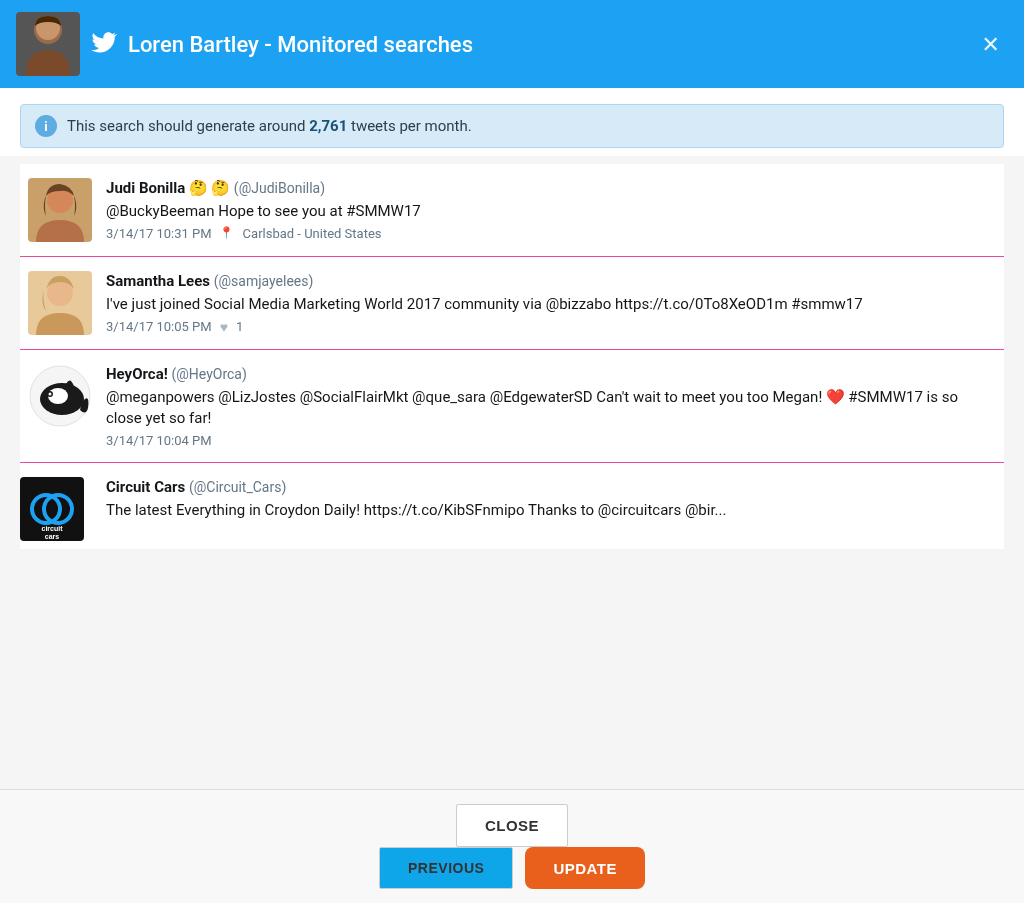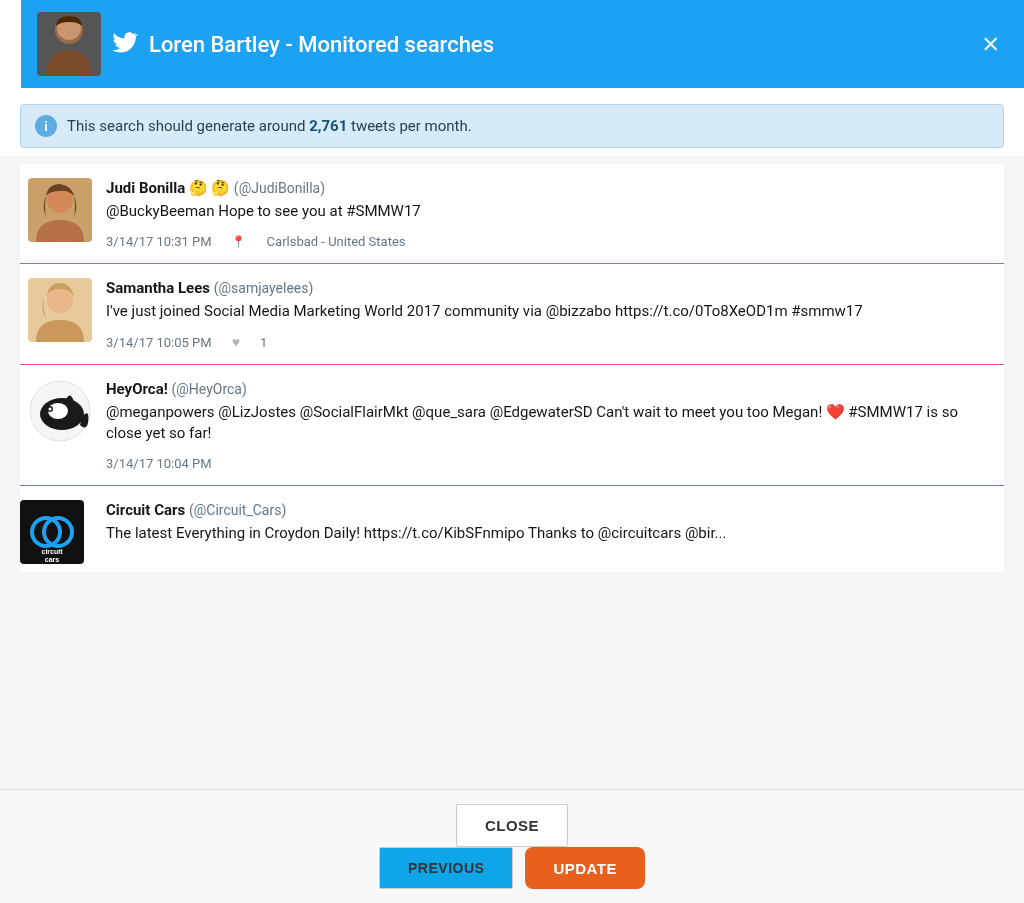--- a/index.html
+++ b/index.html
@@ -20,21 +20,20 @@
       overflow: hidden;
       position: relative;
     }
     .header {
       background: #1da1f2;
       padding: 12px 16px;
       display: flex;
       align-items: center;
       gap: 8px;
       flex-shrink: 0;
-      margin-left: 21px;
     }
     .header-avatar-placeholder {
       width: 64px;
       height: 64px;
       background: #555;
       border-radius: 4px;
       display: flex;
       align-items: center;
       justify-content: center;
       overflow: hidden;
@@ -126,23 +125,23 @@
     .tweet-text {
       font-size: 15px;
       color: #14171a;
       margin: 4px 0;
       line-height: 1.4;
     }
     .tweet-meta {
       font-size: 13px;
       color: #657786;
       display: flex;
-      align-items: center;
-      gap: 20px;
-      margin-top: 12px;
+      align-items: flex-start;
+      gap: 8px;
+      margin-top: 4px;
     }
     .tweet-meta .location-icon {
       font-size: 12px;
     }
     .heart-icon {
       color: #aab8c2;
       font-size: 14px;
     }
     .footer {
       background: #f8f8f8;

